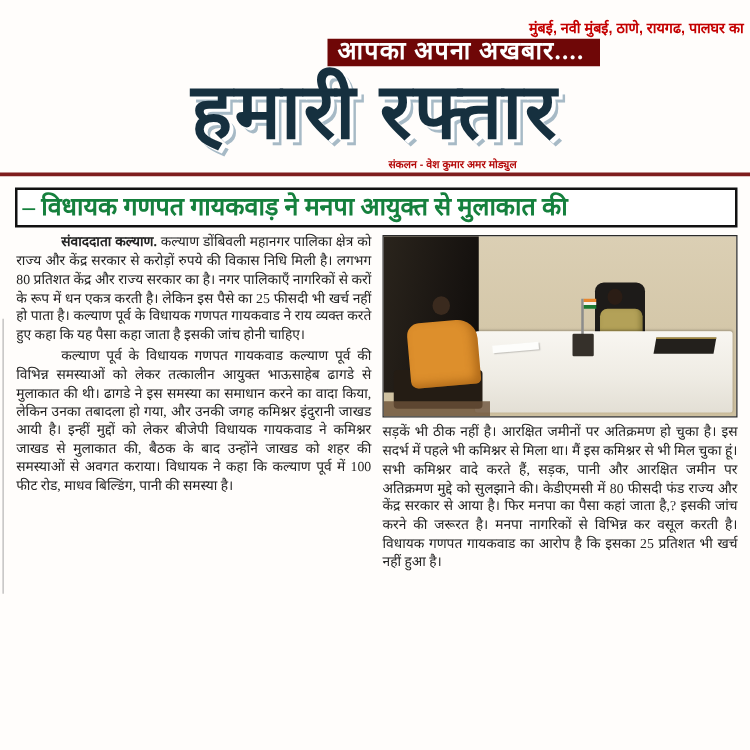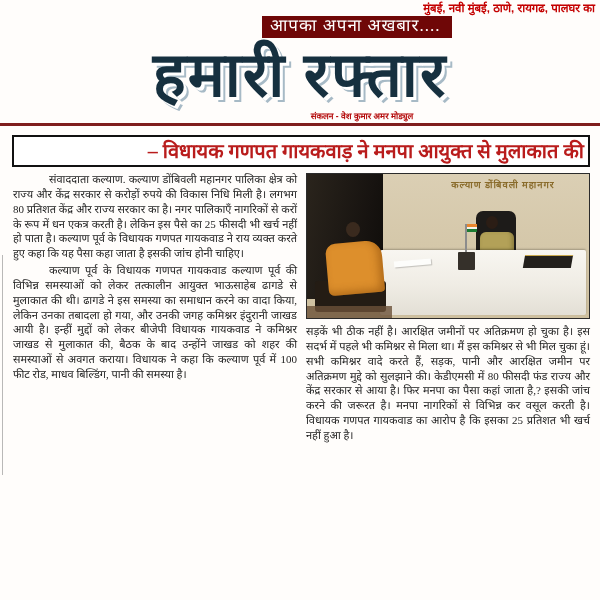--- a/index.html
+++ b/index.html
@@ -4,26 +4,26 @@
 <style>
   html,body{margin:0;padding:0;background:#e8e8e8;}
   .page{
     position:relative; width:600px; height:600px; background:#fffdfb;
     overflow:hidden; font-family:"Liberation Serif","DejaVu Sans",serif;
     color:#1a1a1a; margin:0 auto;
   }
   
   .region-line{
     color:#c40000; font-weight:bold; font-size:11.5px;
-    text-align:right; padding:1px 5px 0 0; line-height:14px;
+    text-align:right; padding:16px 5px 0 0; line-height:14px;
     font-family:"Liberation Sans","DejaVu Sans",sans-serif;
   }
   .tagline-box{
     width:fit-content; margin:1px 0 0 262px; background:#6f0707;
-    color:#ffffff; font-weight:normal; font-size:17px; letter-spacing:1px;
+    color:#ffffff; font-weight:bold; font-size:20px; letter-spacing:1px;
     padding:1px 12px 3px 8px; line-height:18px;
   }
   .masthead{
     text-align:center; font-weight:800; font-size:62px; line-height:72px;
     color:#16303f; letter-spacing:2px; margin-top:1px;
     text-shadow:3px 3px 0 #ffffff, 5px 5px 0 #a7bac6;
     white-space:nowrap;
   }
   .editor-line{
     width:fit-content; margin:0 auto; transform:translateX(62px);
@@ -32,32 +32,32 @@
   }
   .red-rule{border-top:3px solid #7f1d1d; margin-top:2px;}
   
   .headline{
     padding:6px 6px 0 10px; color:#0a7a3c; font-weight:800;
     font-size:33px; line-height:50px; white-space:nowrap;
     text-shadow:0 0 2px #bdeccd, 2px 2px 0 rgba(170,230,195,.55);
   }
   .subheadline{
     margin:3px 10px 0 12px; border:2px solid #111; background:#ffffff;
-    text-align:right; font-weight:bold; font-size:20px; line-height:26px;
-    padding:1px 4px; white-space:nowrap; color:#b91c1c;
+    text-align:left; font-weight:bold; font-size:20px; line-height:26px;
+    padding:1px 4px; white-space:nowrap; color:#15803d;
   }
   
   .body{
     display:flex; gap:9px; padding:5px 10px 0 13px;
     font-size:11px; line-height:1.35; text-align:justify; color:#222;
   }
   .col{width:284px;}
   .body p{margin:0 0 2px 0;}
   .indent{text-indent:36px;}
-  .dateline{font-weight:normal;}
+  .dateline{font-weight:bold;}
   .edge-rule{position:absolute; left:2px; top:255px; width:1px; height:220px; background:#8a8a8a; opacity:.6;}
   
   .photo{
     position:relative; width:282px; height:144px; margin:1px 0 5px 0;
     background:linear-gradient(#dbcfb4,#cec09f); border:1px solid #2b2b2b;
     overflow:hidden;
   }
   .photo *{position:absolute;}
   .curtain{left:0; top:0; width:27%; height:87%;
     background:linear-gradient(100deg,#2a241c 0%,#171310 70%,#0e0c09 100%);}
@@ -112,21 +112,20 @@
     <div class="col">
       <p class="indent"><b class="dateline">संवाददाता कल्याण.</b>
          <span>कल्याण डोंबिवली महानगर पालिका क्षेत्र को राज्य और केंद्र सरकार से करोड़ों रुपये की विकास निधि मिली है। लगभग 80 प्रतिशत केंद्र और राज्य सरकार का है। नगर पालिकाएँ नागरिकों से करों के रूप में धन एकत्र करती है। लेकिन इस पैसे का 25 फीसदी भी खर्च नहीं हो पाता है। कल्याण पूर्व के विधायक गणपत गायकवाड ने राय व्यक्त करते हुए कहा कि यह पैसा कहा जाता है इसकी जांच होनी चाहिए।</span></p>
       <p class="indent">कल्याण पूर्व के विधायक गणपत गायकवाड कल्याण पूर्व की विभिन्न समस्याओं को लेकर तत्कालीन आयुक्त भाऊसाहेब ढागडे से मुलाकात की थी। ढागडे ने इस समस्या का समाधान करने का वादा किया, लेकिन उनका तबादला हो गया, और उनकी जगह कमिश्नर इंदुरानी जाखड आयी है। इन्हीं मुद्दों को लेकर बीजेपी विधायक गायकवाड ने कमिश्नर जाखड से मुलाकात की, बैठक के बाद उन्होंने जाखड को शहर की समस्याओं से अवगत कराया। विधायक ने कहा कि कल्याण पूर्व में 100 फीट रोड, माधव बिल्डिंग, पानी की समस्या है।</p>
     </div>
 
     <div class="col">
 
       <div class="photo">
         <div class="curtain"></div>
-        <div class="wall-sign">कल्याण डोंबिवली महानगर</div>
         <div class="woman-chair"></div>
         <div class="woman-head"></div>
         <div class="woman-body"></div>
         <div class="desk"></div>
         <div class="papers"></div>
         <div class="flag-pole"></div>
         <div class="flag"></div>
         <div class="desk-box"></div>
         <div class="nameplate"></div>
         <div class="man-chair"></div>

